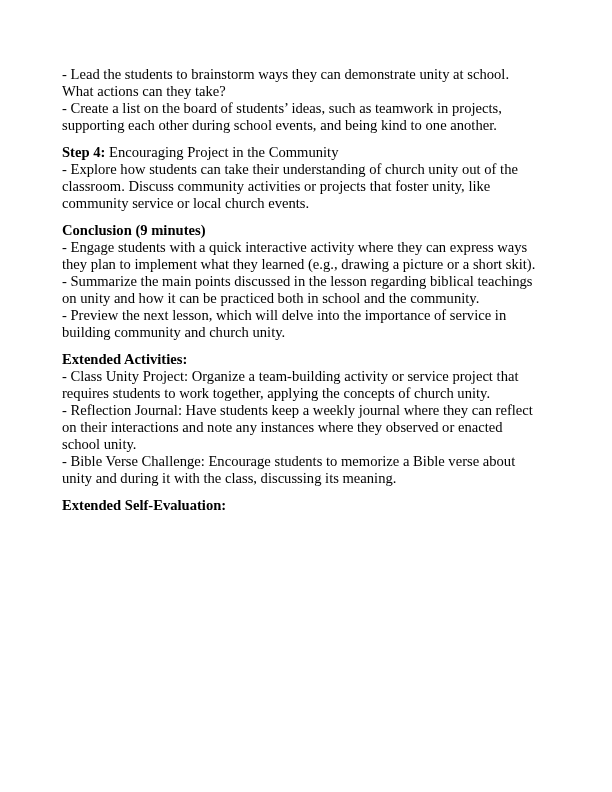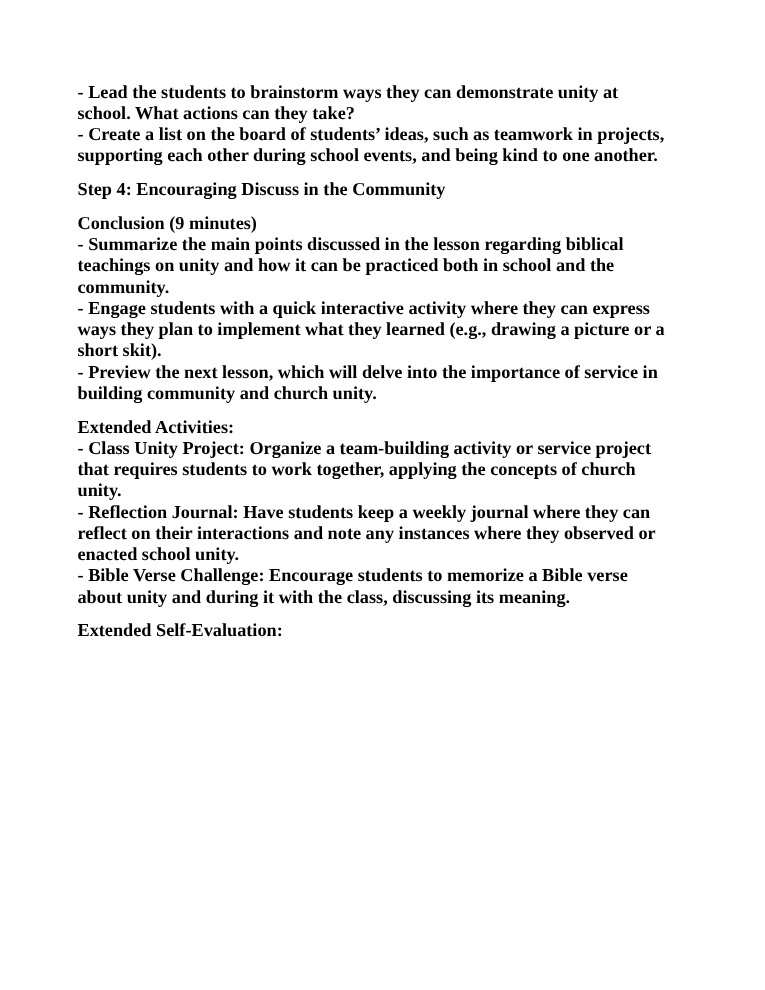--- a/index.html
+++ b/index.html
@@ -20,37 +20,38 @@
     position: absolute;
     left: 62px;
     top: 66px;
     width: 478px;
     font-family: "Liberation Serif", serif;
     font-size: 14.6px;
     line-height: 17px;
     color: #000000;
   }
   .para { margin: 0; padding: 0; }
-  .run { font-weight: bold; }
+  .run { font-weight: normal; }
   .run.bold { font-weight: bold; }
   .spacer { height: 10px; }
 </style>
 </head>
 <body>
 
 <div class="page">
   <div class="content">
       <p class="para"><span class="run">- Lead the students to brainstorm ways they can demonstrate unity at school. What actions can they take?</span></p>
       <p class="para"><span class="run">- Create a list on the board of students’ ideas, such as teamwork in projects, supporting each other during school events, and being kind to one another.</span></p>
       <div class="spacer"></div>
-      <p class="para"><span class="run bold">Step 4:</span><span class="run"> Encouraging Discuss in the Community</span></p>
+      <p class="para"><span class="run bold">Step 4:</span><span class="run"> Encouraging Project in the Community</span></p>
+      <p class="para"><span class="run">- Explore how students can take their understanding of church unity out of the classroom. Discuss community activities or projects that foster unity, like community service or local church events.</span></p>
       <div class="spacer"></div>
       <p class="para"><span class="run bold">Conclusion (9 minutes)</span></p>
+      <p class="para"><span class="run">- Engage students with a quick interactive activity where they can express ways they plan to implement what they learned (e.g., drawing a picture or a short skit).</span></p>
       <p class="para"><span class="run">- Summarize the main points discussed in the lesson regarding biblical teachings on unity and how it can be practiced both in school and the community.</span></p>
-      <p class="para"><span class="run">- Engage students with a quick interactive activity where they can express ways they plan to implement what they learned (e.g., drawing a picture or a short skit).</span></p>
       <p class="para"><span class="run">- Preview the next lesson, which will delve into the importance of service in building community and church unity.</span></p>
       <div class="spacer"></div>
       <p class="para"><span class="run bold">Extended Activities:</span></p>
       <p class="para"><span class="run">- Class Unity Project: Organize a team-building activity or service project that requires students to work together, applying the concepts of church unity.</span></p>
       <p class="para"><span class="run">- Reflection Journal: Have students keep a weekly journal where they can reflect on their interactions and note any instances where they observed or enacted school unity.</span></p>
       <p class="para"><span class="run">- Bible Verse Challenge: Encourage students to memorize a Bible verse about unity and during it with the class, discussing its meaning.</span></p>
       <div class="spacer"></div>
       <p class="para"><span class="run bold">Extended Self-Evaluation:</span></p>
     </div>
 </div>

